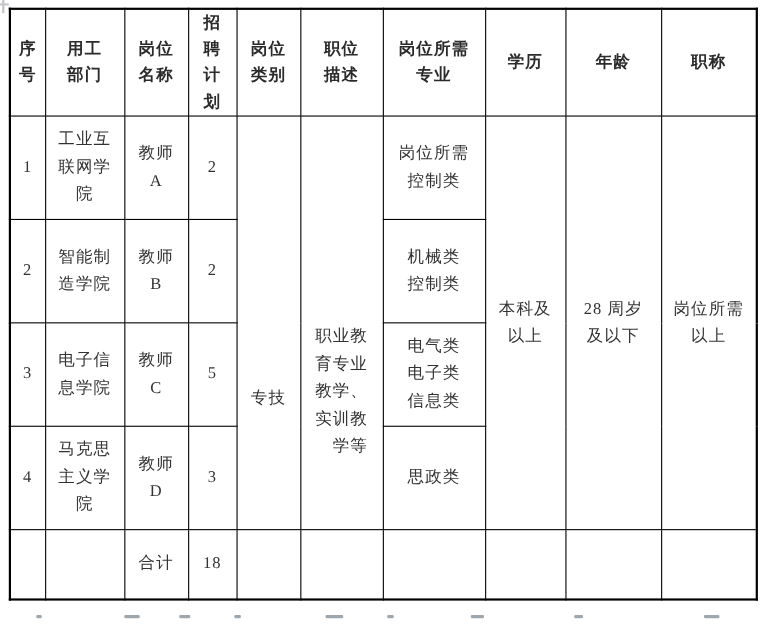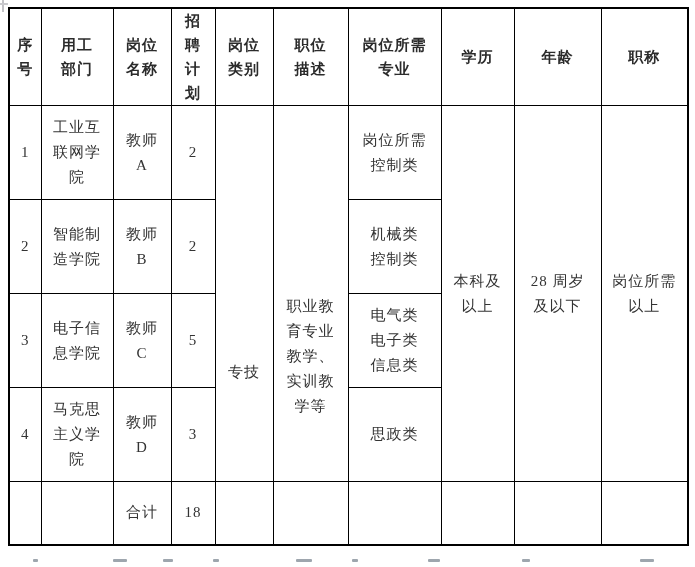--- a/index.html
+++ b/index.html
@@ -27,22 +27,22 @@
     font-size:15px;
     letter-spacing:1px;
     overflow:hidden;
   }
   .doc-table th { font-weight:bold; line-height:24px; color:#2b2b2b; }
   .doc-table td { font-weight:normal; line-height:25px; }
   tr.r-head  { height:95px; }
   tr.r-data  { height:94px; }
   tr.r-total { height:63px; }
   
-  .shift-cat  { position:relative; top:66px; display:inline-block; }
-  .shift-desc { position:relative; top:50px; display:inline-block; }
+  .shift-cat  { position:relative; top:56px; display:inline-block; }
+  .shift-desc { position:relative; top:50px; display:inline-block;text-align:right; }
   
   .corner-mark { position:absolute; left:0; top:0; width:10px; height:14px; }
   .corner-mark .v { position:absolute; left:2px; top:0; width:2px; height:12px; background:#c2c2c6; }
   .corner-mark .h { position:absolute; left:0; top:3px; width:8px; height:2px; background:#c9c9cd; }
   
   .bottom-frags { position:absolute; left:0; top:559px; width:695px; height:7px; }
   .bottom-frags span { position:absolute; top:0; height:3px; background:#7e8893; opacity:0.75; border-radius:1px; }
   .f1{left:33px;width:5px;}  .f2{left:113px;width:14px;} .f3{left:163px;width:10px;}
   .f4{left:213px;width:6px;} .f5{left:296px;width:16px;} .f6{left:352px;width:6px;}
   .f7{left:428px;width:12px;} .f8{left:522px;width:8px;} .f9{left:640px;width:14px;}

